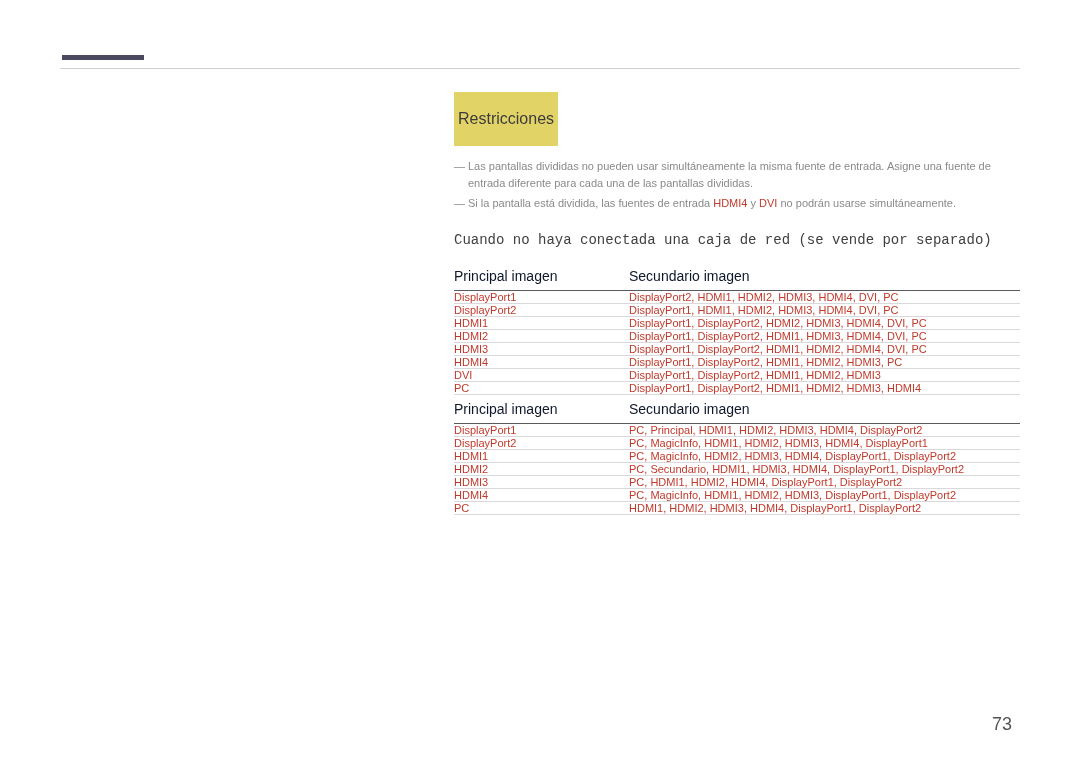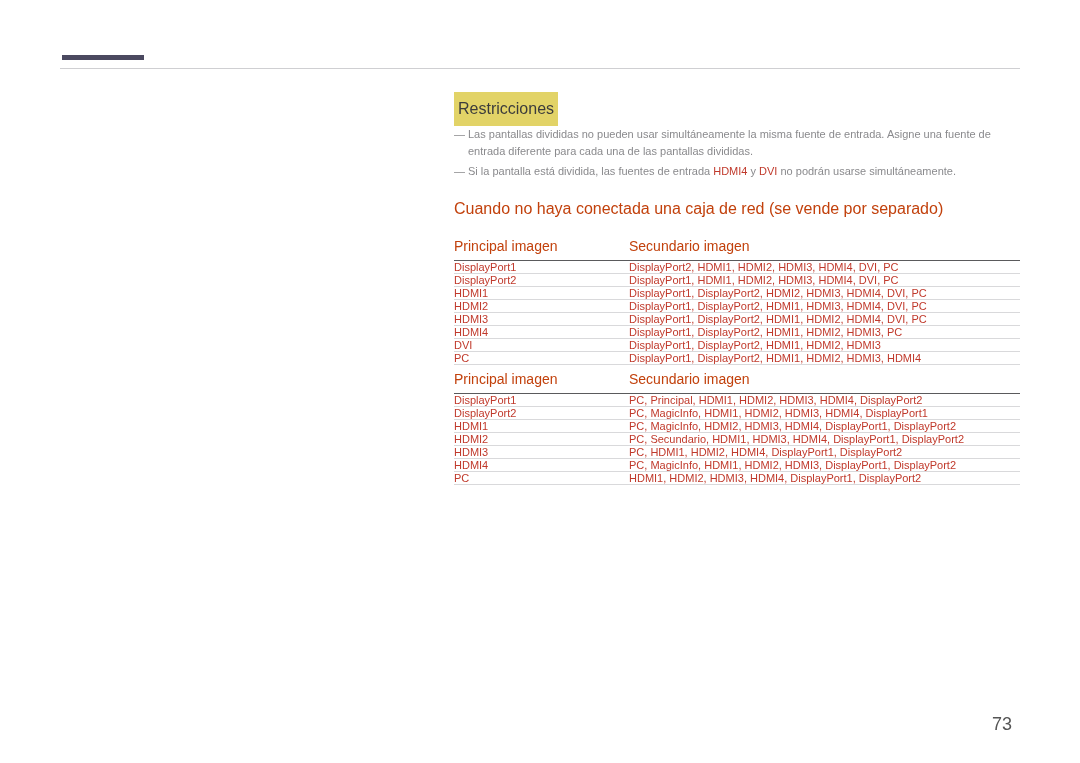--- a/index.html
+++ b/index.html
@@ -30,55 +30,57 @@
     position: absolute;
     top: 92px;
     left: 454px;
     width: 566px;
   }
   .heading {
     display: inline-block;
     background: #e2d367;
     color: #3c3c3c;
     font-size: 16px;
-    padding: 8px 4px;
+    padding: 18px 4px;
     font-weight: 500;
+    margin-bottom: 12px;
   }
   .note {
     font-size: 11px;
     color: #8a8a8d;
     line-height: 1.5;
     padding-left: 14px;
     position: relative;
     margin-bottom: 4px;
   }
   .note::before {
     content: "―";
     position: absolute;
     left: 0;
     top: 0;
     color: #8a8a8d;
   }
   .note .src { color: #c0392b; }
   .section-label {
-    font-size: 16px;
-    color: #c2410c;
+    font-size: 14px;
+    color: #404040;
     margin-top: 20px;
     margin-bottom: 14px;
+    font-family: Liberation Mono, monospace;
   }
   table {
     width: 100%;
     border-collapse: collapse;
     font-size: 11px;
   }
   thead th {
     text-align: left;
     font-weight: 400;
     font-size: 14px;
-    color: #c2410c;
+    color: #0f172a;
     padding: 6px 0 6px 0;
     border-bottom: 1.5px solid #5a5a5c;
   }
   tbody td {
     padding: 0 0;
     border-bottom: 1px solid #d9d9db;
     color: #c0392b;
     vertical-align: top;
   }
   tbody td:first-child { width: 175px; }

